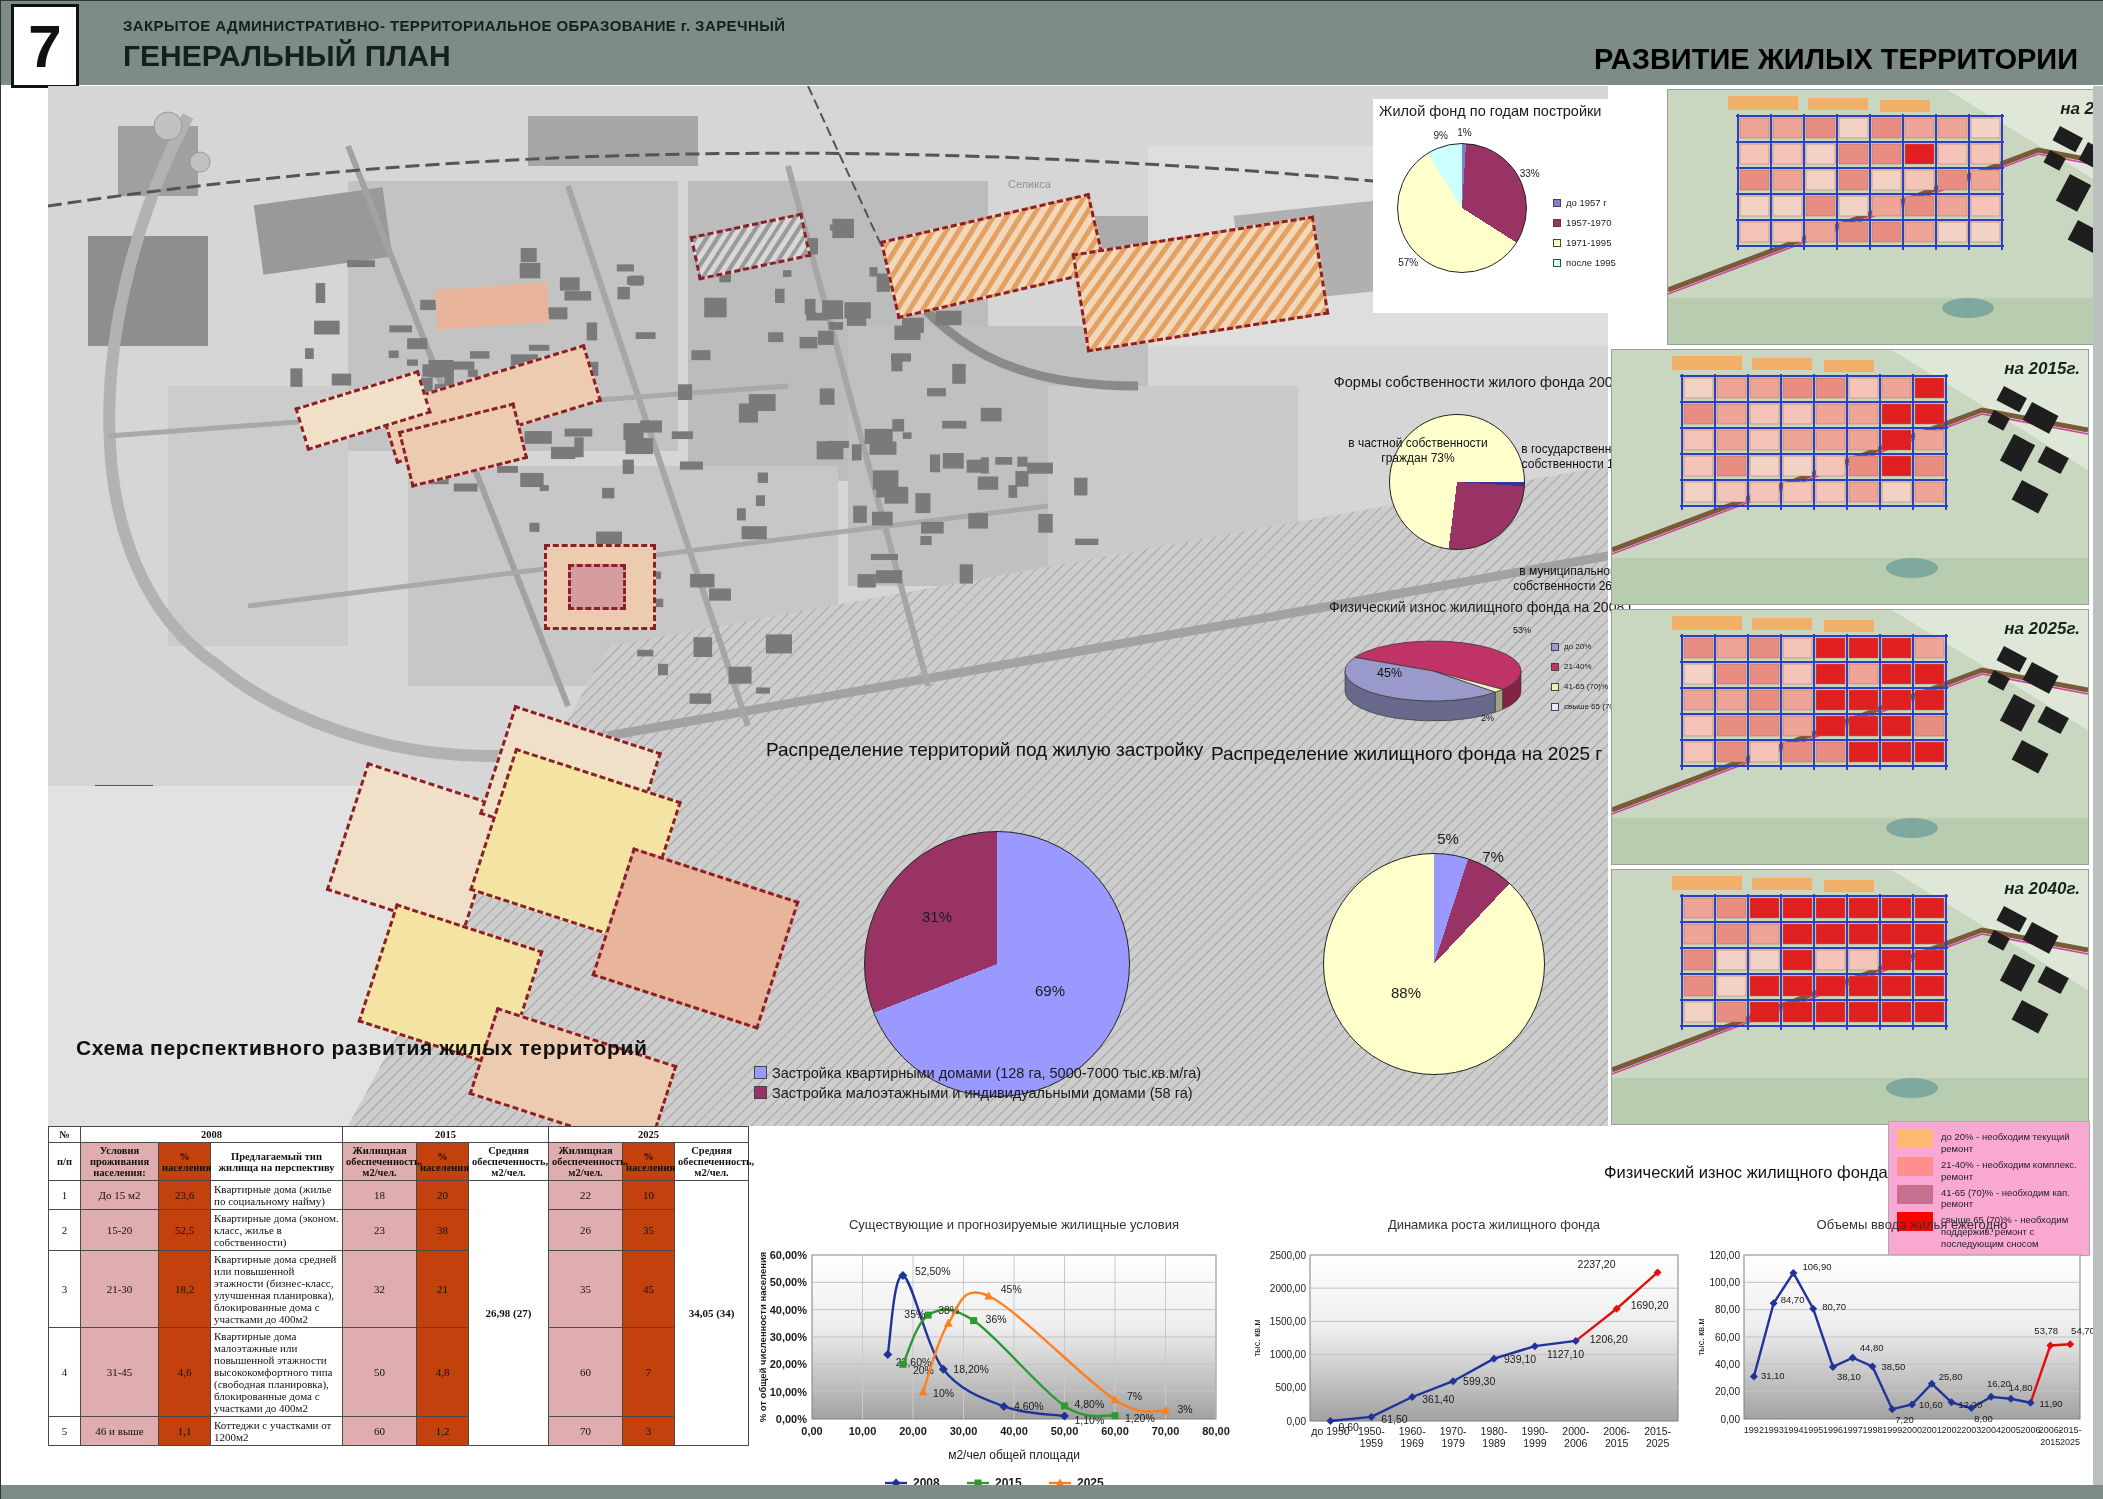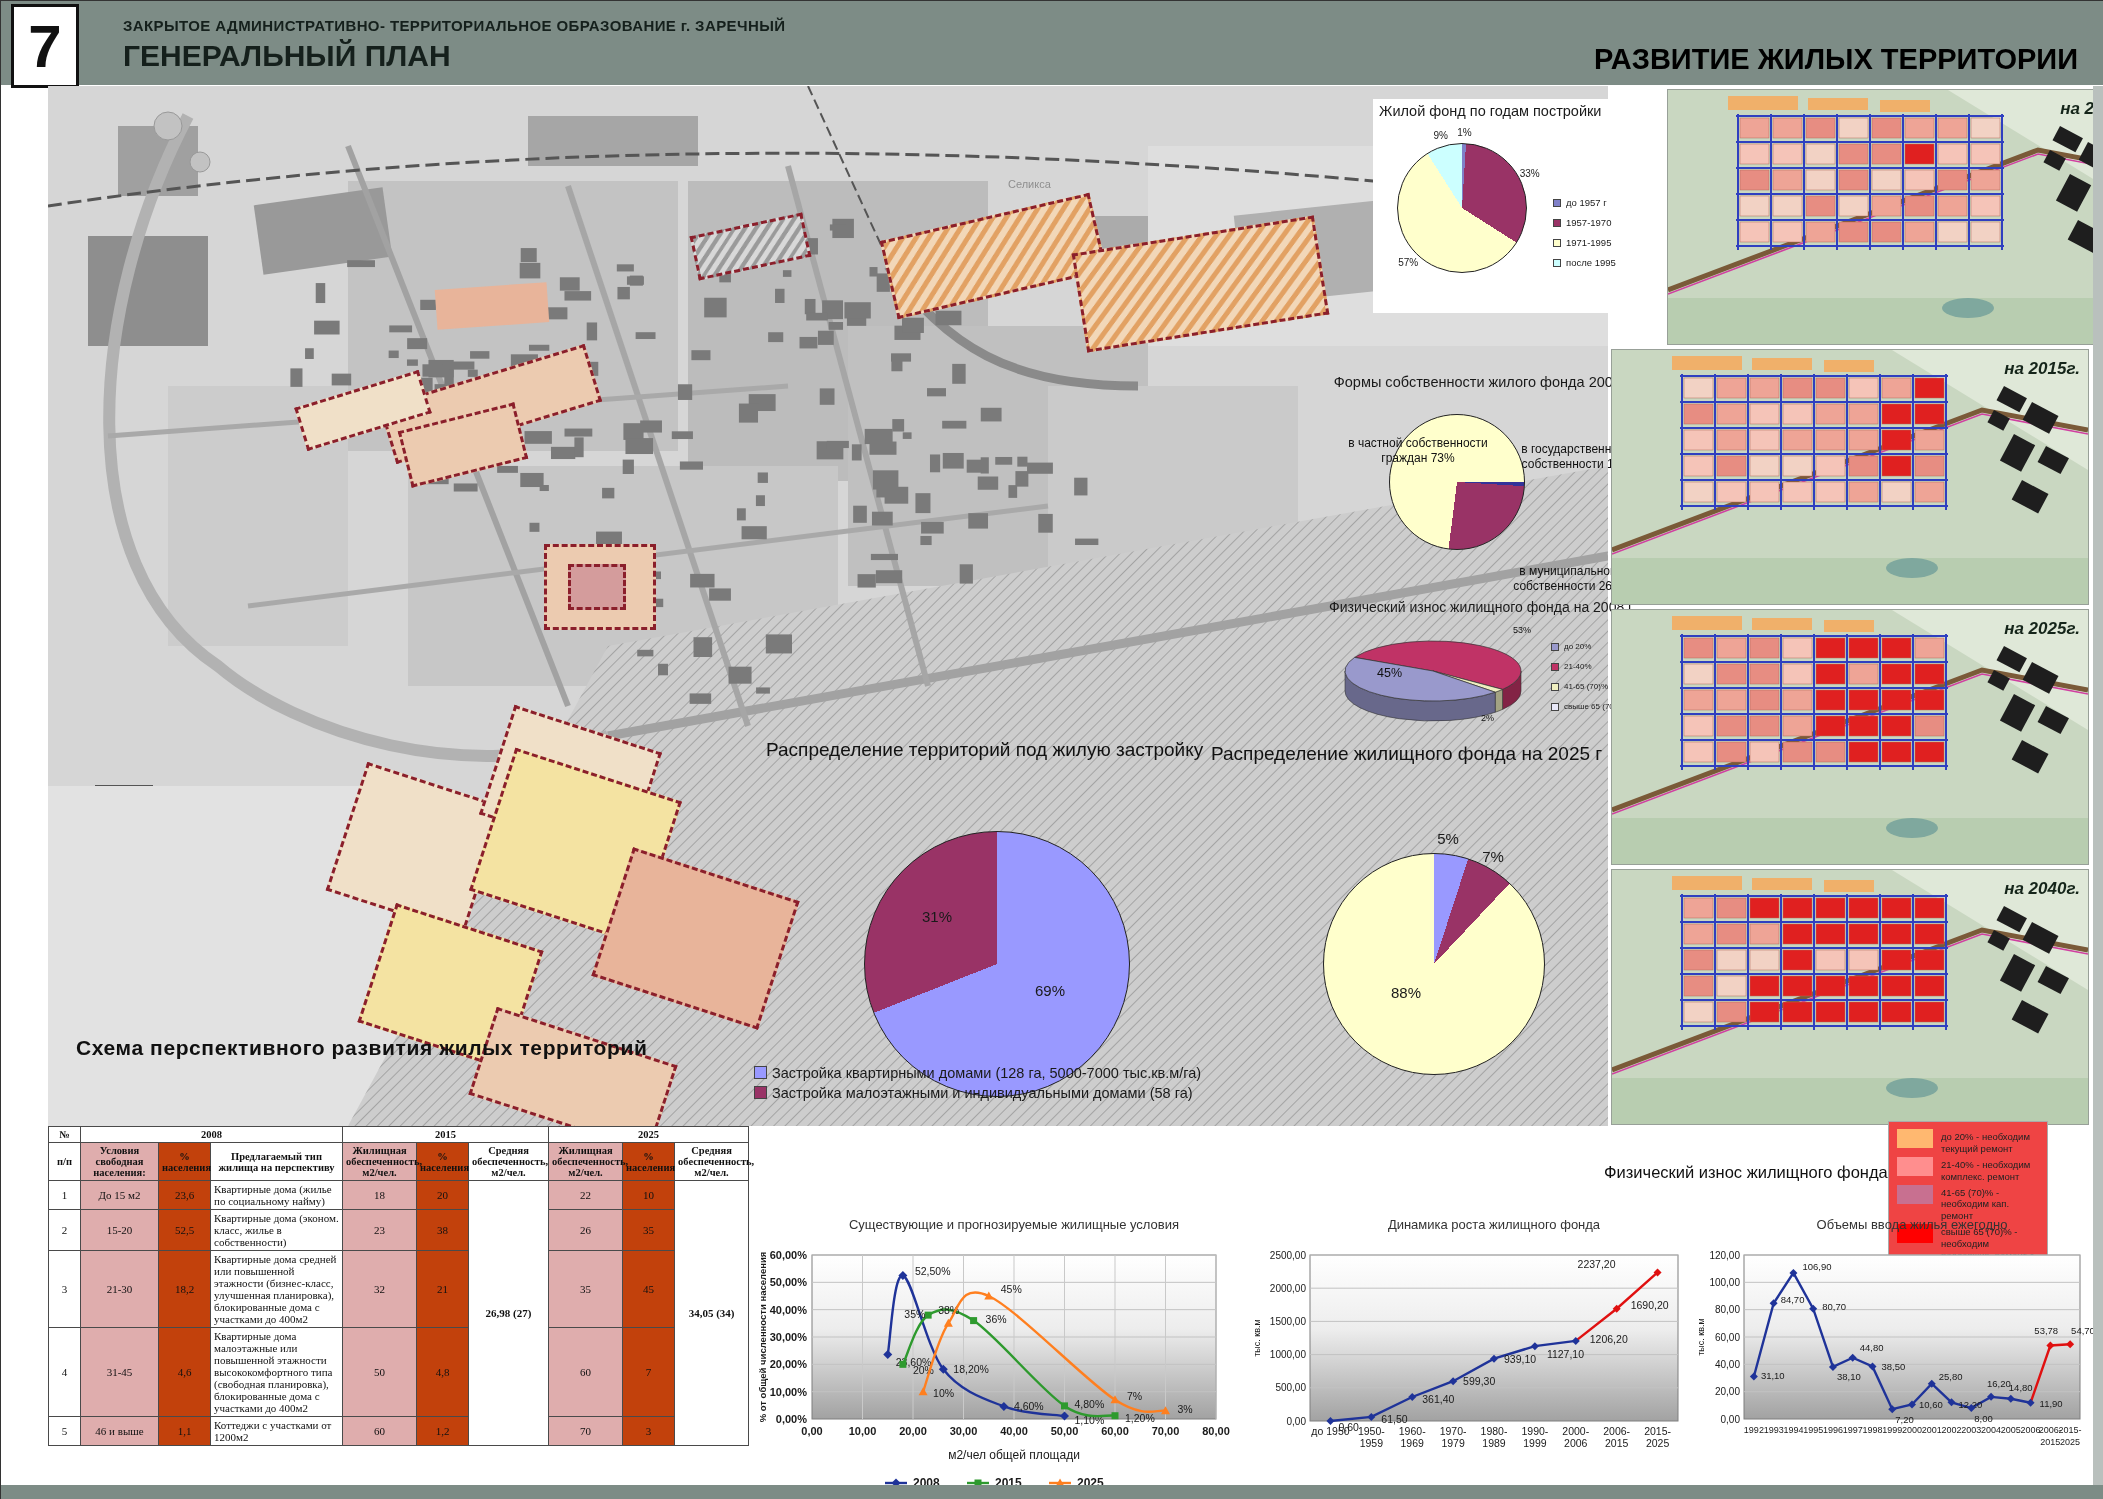--- a/index.html
+++ b/index.html
@@ -43,21 +43,21 @@
   .pie-lab{position:absolute;transform:translate(-50%,-50%);font-size:10px;color:#222;white-space:nowrap;}
   .pie-lab.big{font-size:15px;color:#1a1a1a;}
   .lg-row{position:relative;margin:2px 0;white-space:nowrap;}
   .lg-sw{display:inline-block;vertical-align:middle;border:1px solid #444;box-sizing:border-box;}
   .lg-tx{display:inline-block;vertical-align:middle;margin-left:5px;color:#1a1a1a;}
   .ann{position:absolute;font-size:12px;color:#111;text-align:center;line-height:1.25;}
   
   .rmap{position:absolute;left:1610px;width:478px;height:256px;border:1px solid #98a098;box-sizing:border-box;background:#c9d7c1;}
   .rmap svg{display:block;}
   #rm-caption{position:absolute;left:1603px;top:1162px;width:300px;font-size:16.5px;color:#111;}
-  #rm-legend{position:absolute;left:1887px;top:1120px;width:160px;background:#ef4444;border:1px solid #aaa;
+  #rm-legend{position:absolute;left:1887px;top:1120px;width:202px;background:#f9a8d4;border:1px solid #aaa;
              box-sizing:border-box;padding:5px 6px;}
   .rml-row{position:relative;min-height:24px;}
   .rml-sw{position:absolute;left:2px;top:2px;width:36px;height:19px;}
   .rml-tx{margin-left:46px;font-size:9.5px;color:#222;line-height:1.25;padding-top:4px;}
   
   #tbl-wrap{position:absolute;left:47px;top:1125px;width:700px;}
   #tbl-wrap table{border-collapse:collapse;table-layout:fixed;width:700px;
                   font-family:"Liberation Serif",serif;font-size:11px;color:#111;background:#fff;}
   #tbl-wrap td,#tbl-wrap th{border:1px solid #4a4a4a;padding:2px 3px;text-align:center;vertical-align:middle;}
   #tbl-wrap th{font-weight:bold;font-size:10.5px;}
@@ -722,21 +722,21 @@
         </colgroup>
         <thead>
           <tr>
             <th>№</th>
             <th colspan="3">2008</th>
             <th colspan="3">2015</th>
             <th colspan="3">2025</th>
           </tr>
           <tr>
             <th>п/п</th>
-            <th class="c-pink">Условия свободная населения:</th>
+            <th class="c-pink">Условия проживания населения:</th>
             <th class="c-beige">% населения</th>
             <th>Предлагаемый тип жилища на перспективу</th>
             <th class="c-pink">Жилищная обеспеченность, м2/чел.</th>
             <th class="c-beige">% населения</th>
             <th>Средняя обеспеченность, м2/чел.</th>
             <th class="c-pink">Жилищная обеспеченность, м2/чел.</th>
             <th class="c-beige">% населения</th>
             <th>Средняя обеспеченность, м2/чел.</th>
           </tr>
         </thead>

